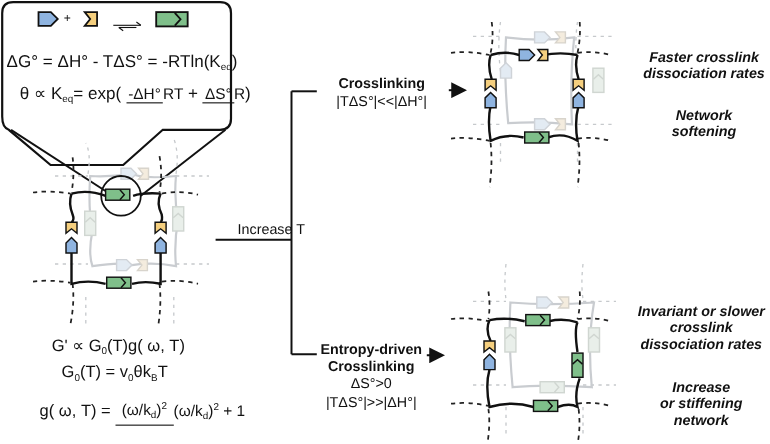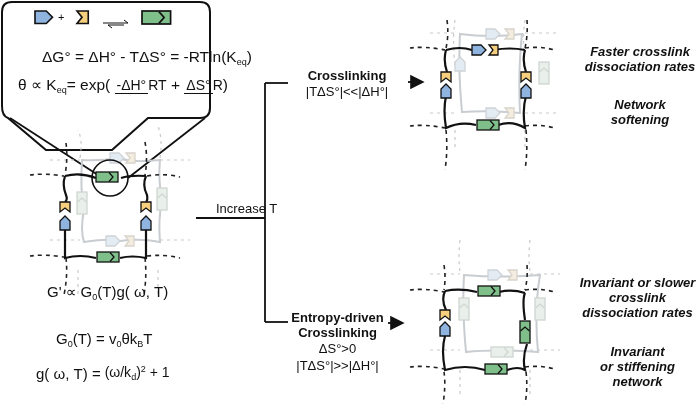--- a/index.html
+++ b/index.html
@@ -248,46 +248,47 @@
         <use href="#complexV"></use>
       </g>
     <g transform="translate(485,364)">
         <use href="#complexH"></use>
       </g>
   </g>
 </svg>
 
 <span class="abs eq" style="left:37px;top:11px;font-size:11px;left:58px;">+</span>
 
-<div class="abs eq" style="left:6px;top:48px;font-size:15.5px;margin-left:36px;">
+<div class="abs eq" style="left:6px;top:48px;font-size:15.5px;">
   <span>ΔG° = ΔH° - TΔS° = -RTln(K</span><sub>eq</sub><span>)</span>
 </div>
 
 <div class="abs eq" style="left:18px;top:76px;font-size:15.5px;">
   <span>θ ∝ K</span><sub>eq</sub><span>= exp(</span>
   <span class="frac">
       <span class="num">-ΔH°</span>
       <span>RT</span>
     </span>
   <span>+</span>
   <span class="frac">
       <span class="num">ΔS°</span>
       <span>R</span>
     </span><span>)</span>
 </div>
 
-<div class="abs eq" style="left:47px;top:283px;font-size:15px;text-align:right;">
+<div class="abs eq" style="left:47px;top:305px;font-size:15px;text-align:right;">
   <span>G' ∝ G</span><sub>0</sub><span>(T)g( ω, T)</span>
 </div>
 <div class="abs eq" style="left:56px;top:330px;font-size:15px;">
   <span>G</span><sub>0</sub><span>(T) = v</span><sub>0</sub><span>θk</span><sub>B</sub><span>T</span>
 </div>
 <div class="abs eq" style="left:36px;top:360px;font-size:15px;display:flex;align-items:center;">
   <span style="margin-right:4px;">g( ω, T) =</span>
   <span class="frac" style="font-size:14px;line-height:18px;">
+    <span class="num" style="padding:0 6px;"><span>(ω/k</span><sub>d</sub><span>)</span><sup>2</sup></span>
     <span><span>(ω/k</span><sub>d</sub><span>)</span><sup>2</sup><span> + 1</span></span>
   </span>
 </div>
 
 <div class="abs trigger" style="left:216px;top:201px;">Increase T</div>
 
 <div class="abs" style="left:282px;top:68px;width:130px;">
   <div class="branch-title">
     <div>Crosslinking</div>
   </div>
@@ -311,16 +312,16 @@
   <div class="branch-eq">ΔS°&gt;0</div>
   <div class="branch-eq">|TΔS°|&gt;&gt;|ΔH°|</div>
 </div>
 
 <div class="abs outcome" style="left:570px;top:275px;width:135px;">
   <div>Invariant or slower</div>
   <div>crosslink</div>
   <div>dissociation rates</div>
 </div>
 <div class="abs outcome" style="left:575px;top:344px;width:125px;">
-  <div>Invariant</div>
+  <div>Increase</div>
   <div>or stiffening</div>
   <div>network</div>
 </div>
 
 </body></html>

